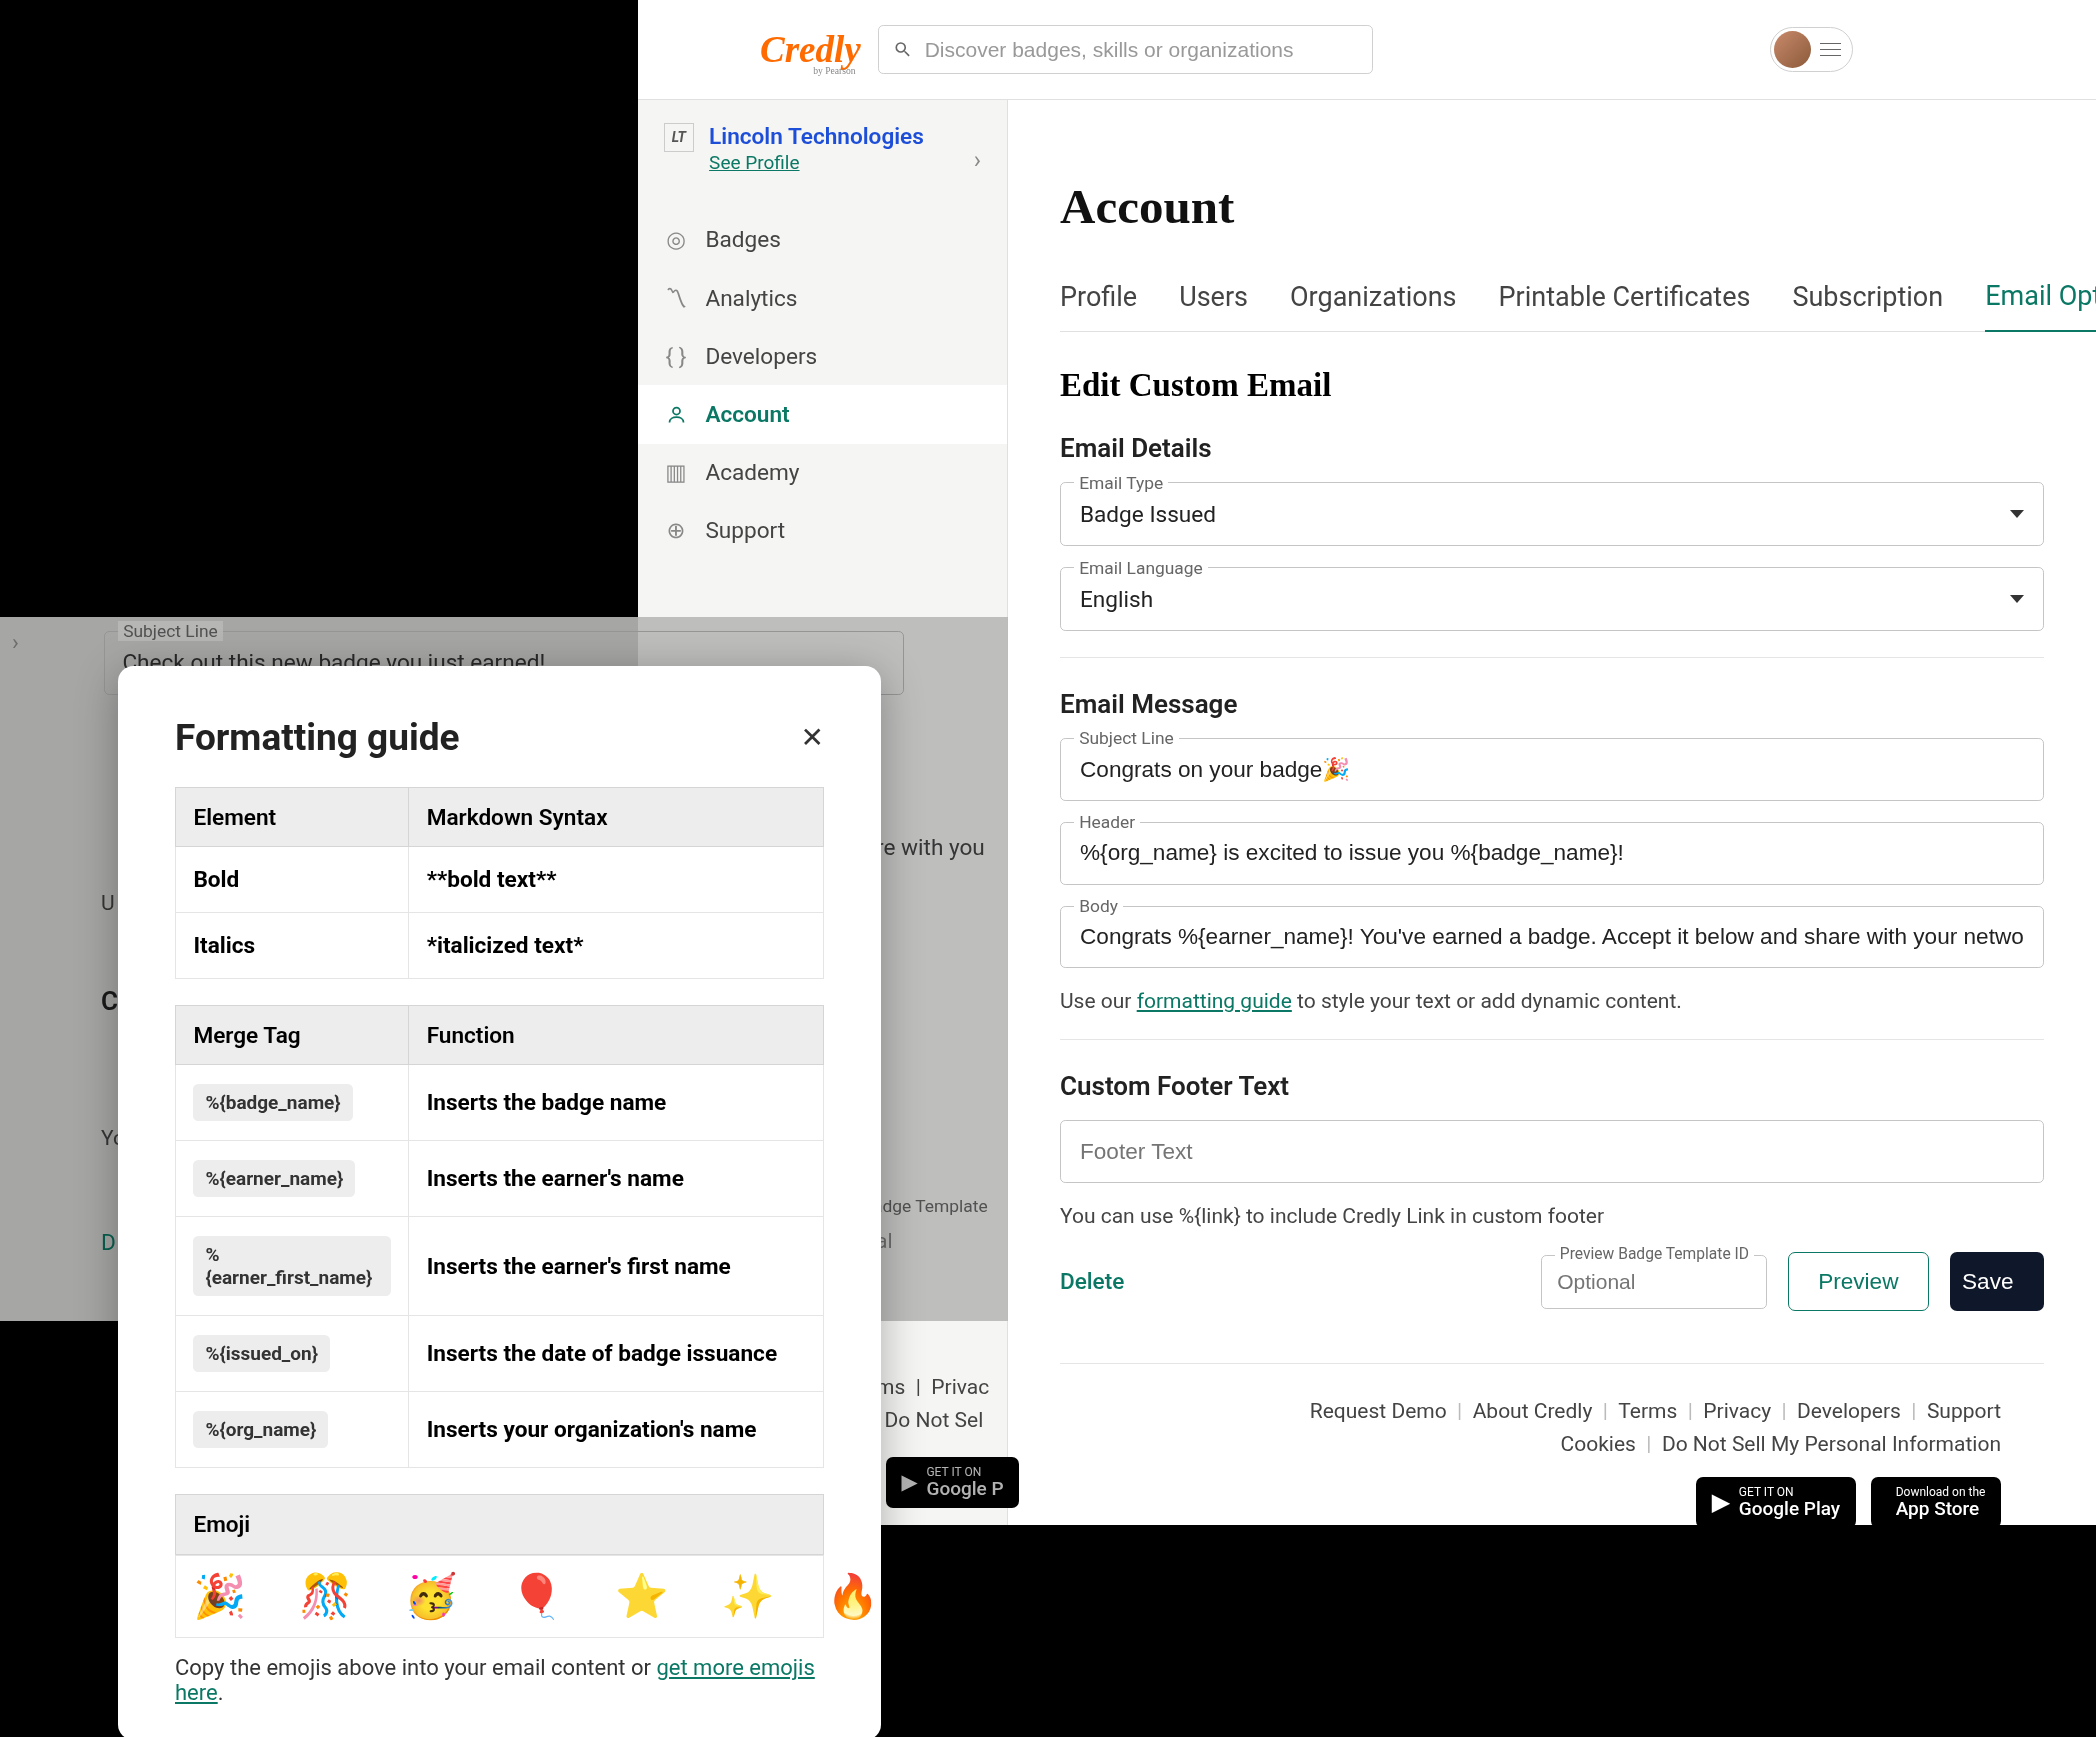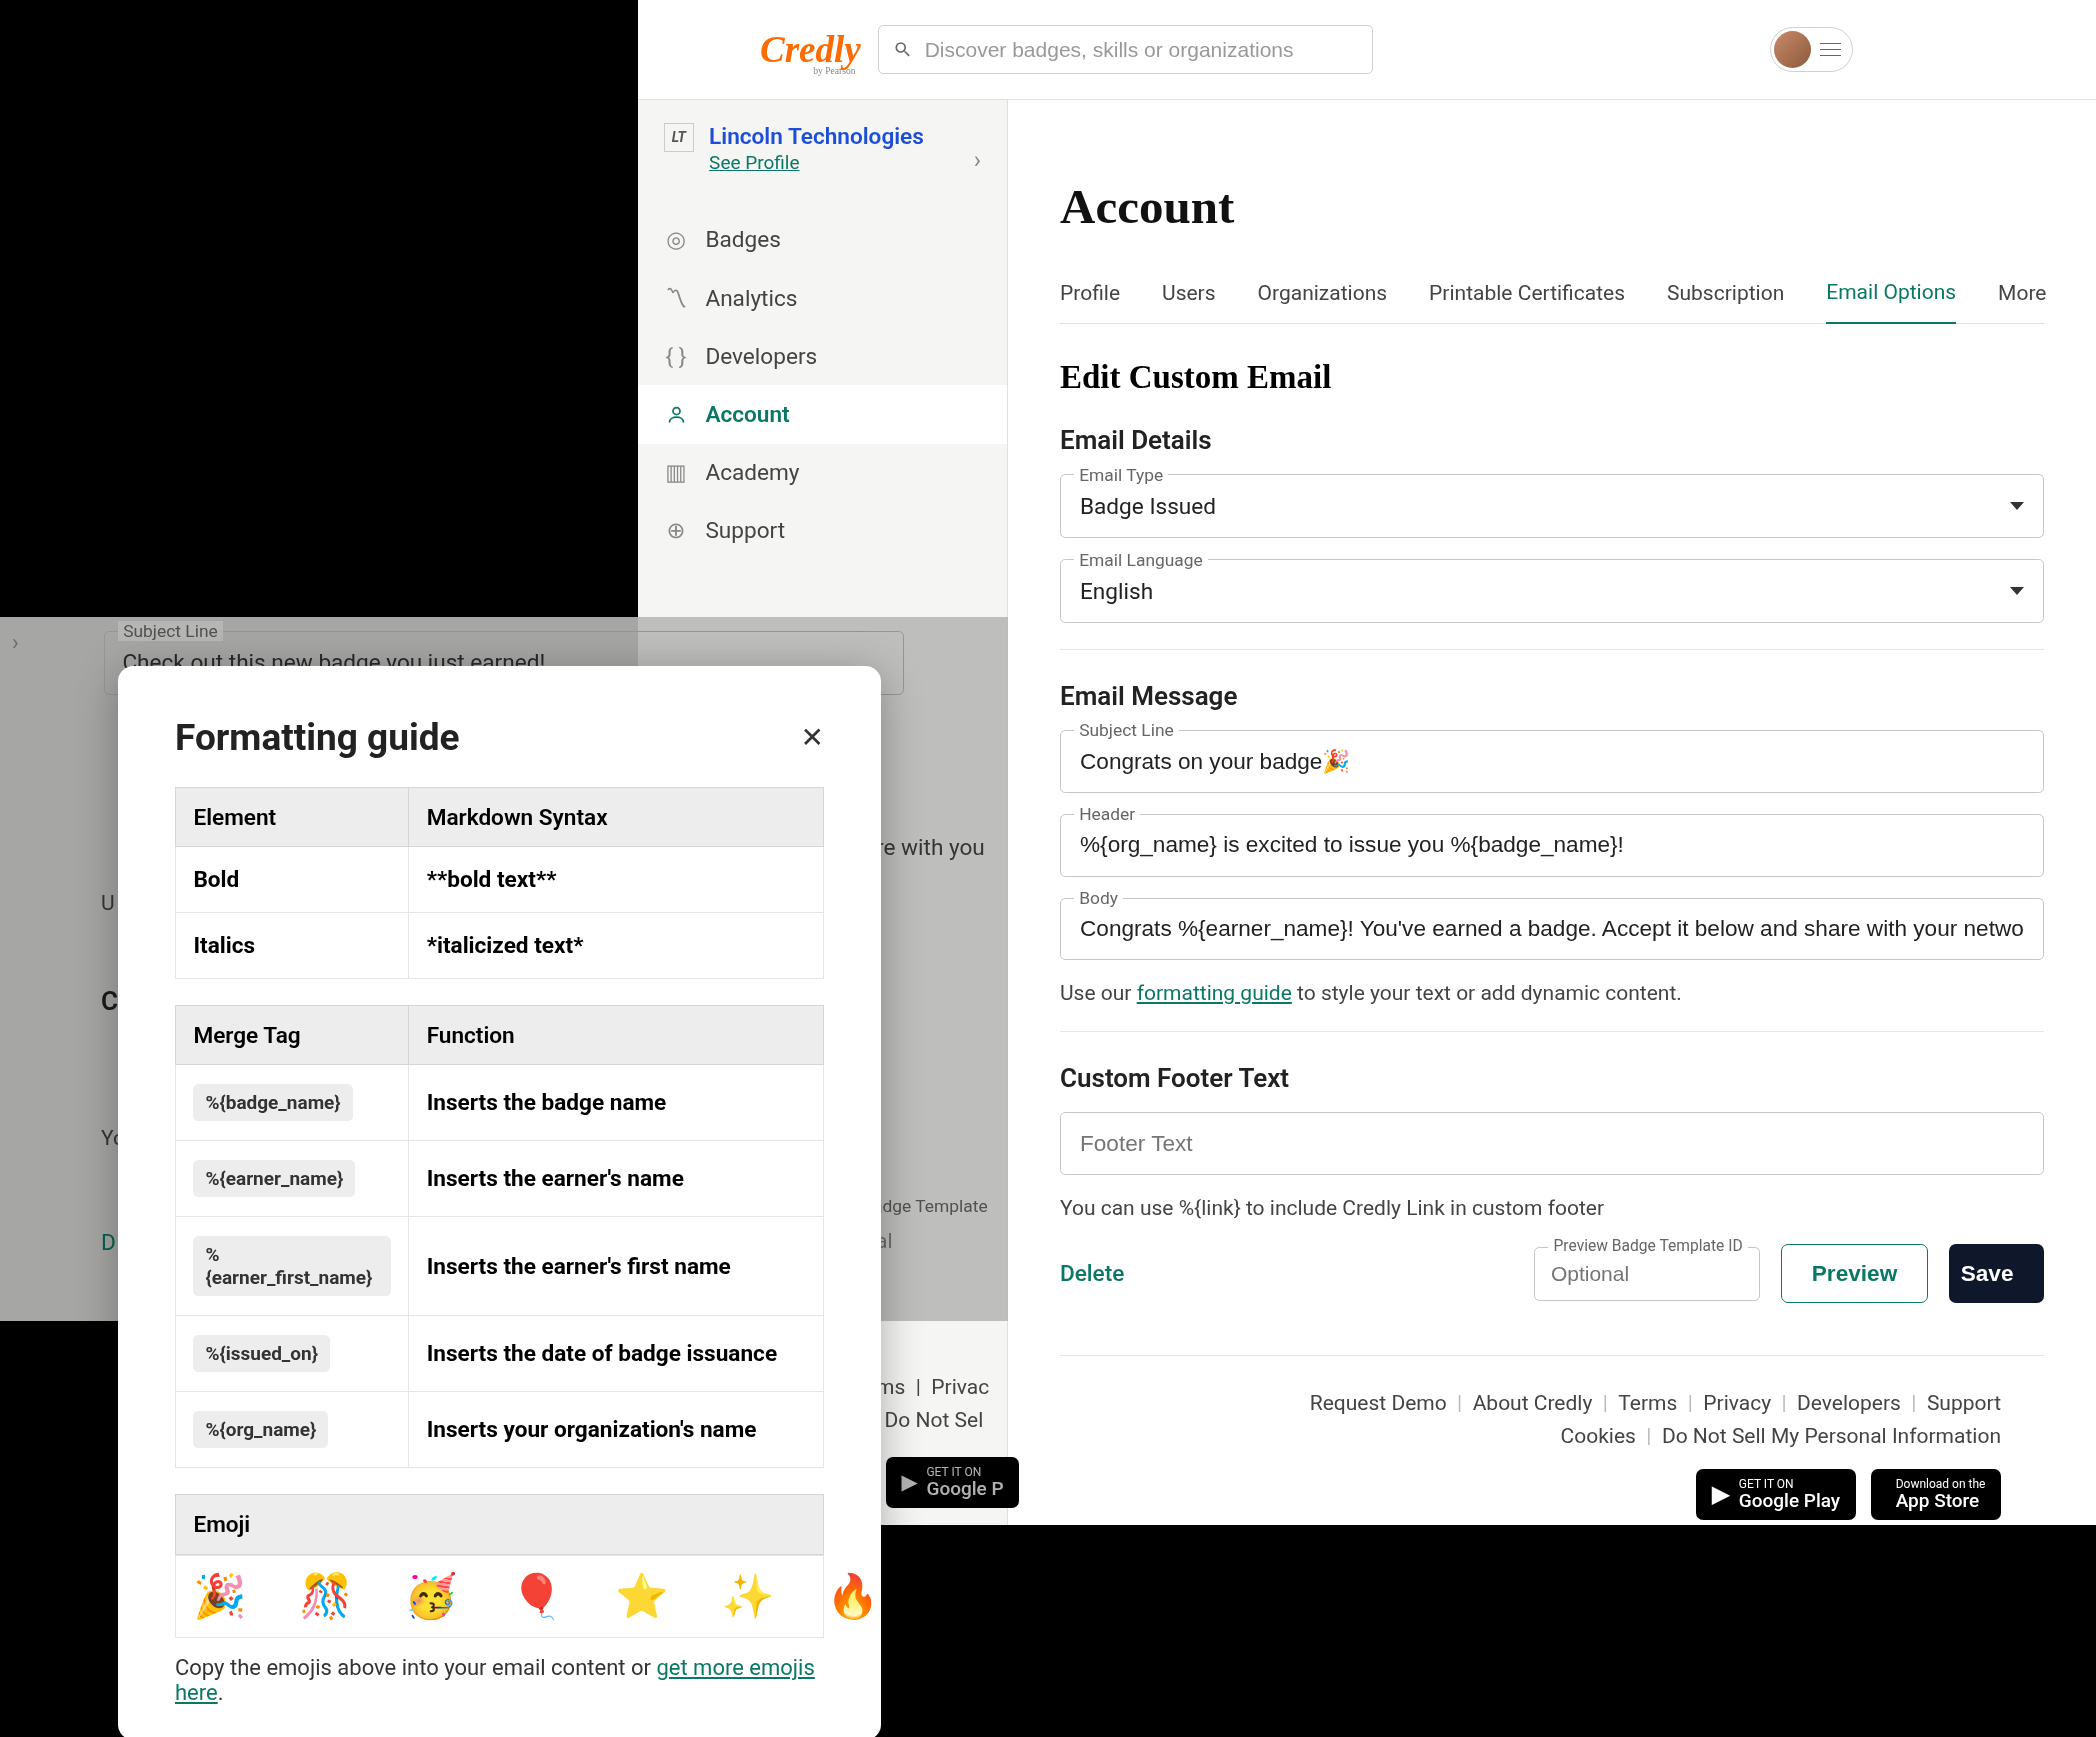--- a/index.html
+++ b/index.html
@@ -152,21 +152,21 @@
     
     .tabs {
       display: flex;
       gap: 42px;
       border-bottom: 0.9px solid #e0e0e0;
       margin-bottom: 35px;
       align-items: center;
     }
     .tab {
       padding: 10.4px 0 17.4px 0;
-      font-size: 21px;
+      font-size: 27px;
       color: #444;
       cursor: pointer;
       white-space: nowrap;
     }
     .tab.active {
       color: #0a7864;
       border-bottom: 2.6px solid #0a7864;
       margin-bottom: -0.9px;
     }
     .tab-more { display: flex; align-items: center; gap: 5.2px; }
@@ -229,21 +229,21 @@
       align-items: center;
       margin-top: 24px;
     }
     .actions-right { display: flex; gap: 21px; align-items: center; }
     .delete-link { color: #0a7864; font-size: 22.6px; font-weight: 500; cursor: pointer; }
     
     .btn {
       padding: 15.6px 29.5px;
       border-radius: 7px;
       font-size: 22.6px;
-      font-weight: 700;
+      font-weight: 400;
       cursor: pointer;
       border: 1.7px solid transparent;
     }
     .btn-outline { background: #fff; border-color: #0a7864; color: #0a7864; }
     .btn-primary { background: #0f172a; color: #fff; padding-left: 11px; }
     
     .preview-input-wrap { position: relative; width: 226px; }
     .preview-input-wrap .floating-label { font-size: 15.6px; }
     .preview-input-wrap input { padding: 14px 15.6px; font-size: 21px; }
     

